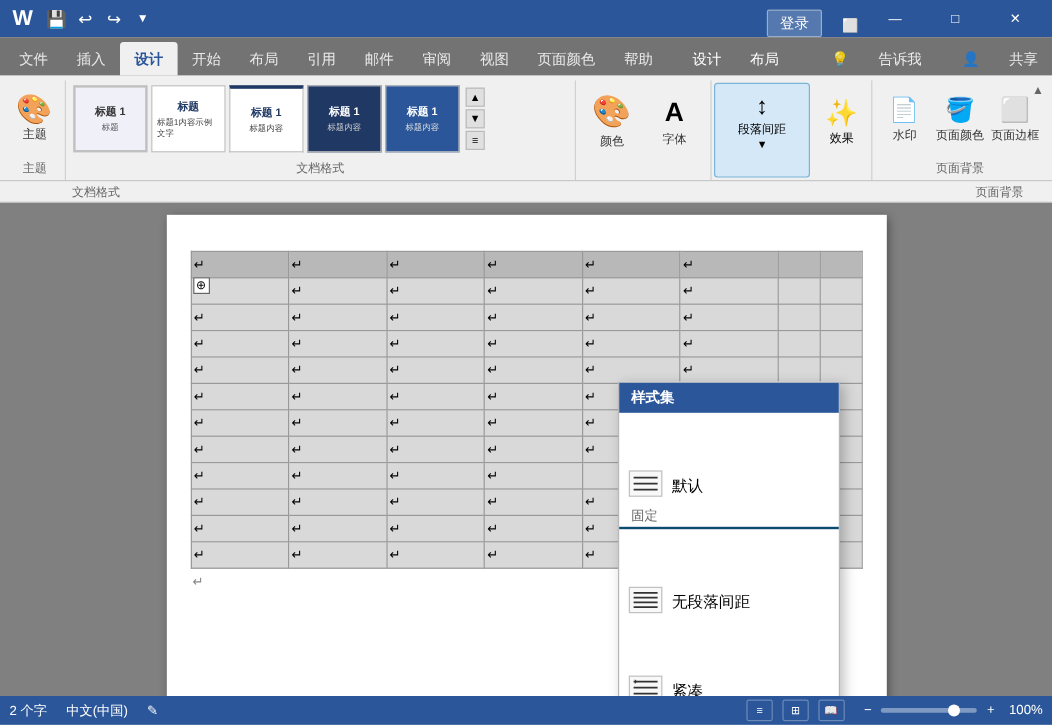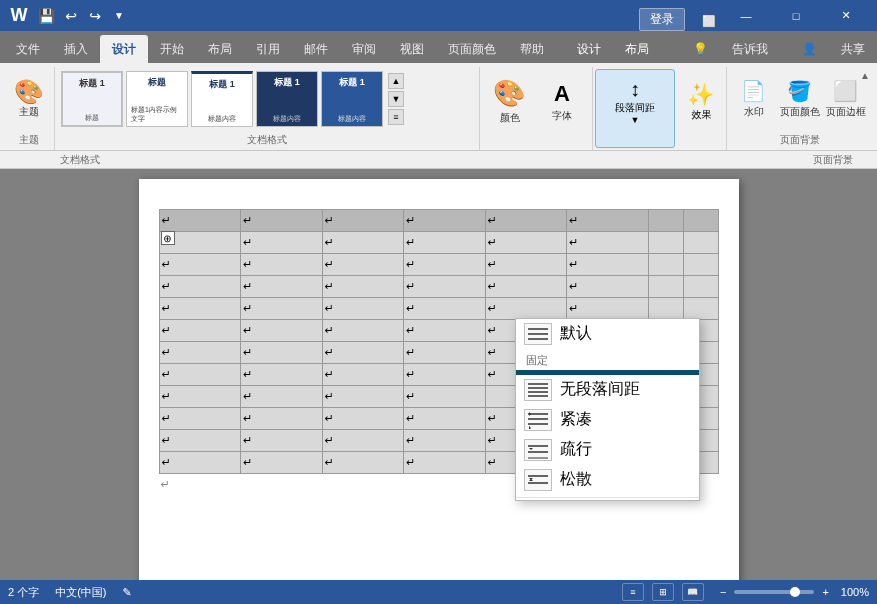--- a/index.html
+++ b/index.html
@@ -71,21 +71,21 @@
     }
 
     .ribbon-btn {
       display: flex; flex-direction: column; align-items: center;
       padding: 2px 4px; cursor: pointer; border-radius: 2px; min-width: 36px;
     }
     .ribbon-btn .btn-icon { font-size: 24px; line-height: 1; }
     .ribbon-btn .btn-label { font-size: 10px; color: #333; margin-top: 1px; }
     .style-item {
       width: 64px; height: 56px; border: 1px solid #c0c0c0; background: white;
-      display: flex; flex-direction: column; align-items: center; justify-content: space-between;
+      display: flex; flex-direction: column; align-items: center; justify-content: center;
       cursor: pointer; padding: 2px; font-size: 9px;
     }
 
     
     .big-btn {
       width: 48px; height: 60px; display: flex; flex-direction: column; align-items: center;
       justify-content: center; cursor: pointer; border-radius: 2px; gap: 2px;
     }
     .big-btn .icon { font-size: 26px; }
     .big-btn .label { font-size: 10px; color: #333; }
@@ -172,30 +172,31 @@
       font-weight: bold;
       display: flex;
       align-items: center;
       justify-content: space-between;
     }
 
     .dropdown-section-header {
       padding: 4px 10px 2px 10px;
       font-size: 11px;
       color: #666;
-      border-bottom: 5px solid #0c4a6e;
+      border-bottom: 2px solid #0c4a6e;
     }
 
     .dropdown-item {
       display: flex;
-      align-items: flex-start;
+      align-items: flex-end;
       padding: 4px 8px;
       cursor: pointer;
-      font-size: 16px;
+      font-size: 13px;
       gap: 8px;
+      margin-top: 44px;
     }
 
     .dropdown-icon {
       width: 28px; height: 22px; display: flex; align-items: center; justify-content: center;
       border: 1px solid #c0c0c0; background: #f8f8f8; flex-shrink: 0;
     }
 
     .dropdown-separator { height: 1px; background: #e0e0e0; margin: 2px 0; }
 
     
@@ -517,20 +518,23 @@
             <td style="width:30px;"></td>
               <td style="width:30px;"></td>
           </tr>
         </tbody>
       </table>
       <div style="font-size:11px; color:#888; margin-top: 4px; padding-left: 2px;">↵</div>
     </div>
 
     <div id="floating-dropdown">
 
+      <div class="dropdown-header">
+        <span>样式集</span>
+      </div>
 
       <div class="dropdown-item">
         <div class="dropdown-icon">
           <svg width="24" height="18" viewBox="0 0 24 18">
             <line x1="2" y1="4" x2="22" y2="4" stroke="#333" stroke-width="1.5"></line>
             <line x1="2" y1="9" x2="22" y2="9" stroke="#333" stroke-width="1.5"></line>
             <line x1="2" y1="14" x2="22" y2="14" stroke="#333" stroke-width="1.5"></line>
           </svg>
         </div>
         <span>默认</span>

